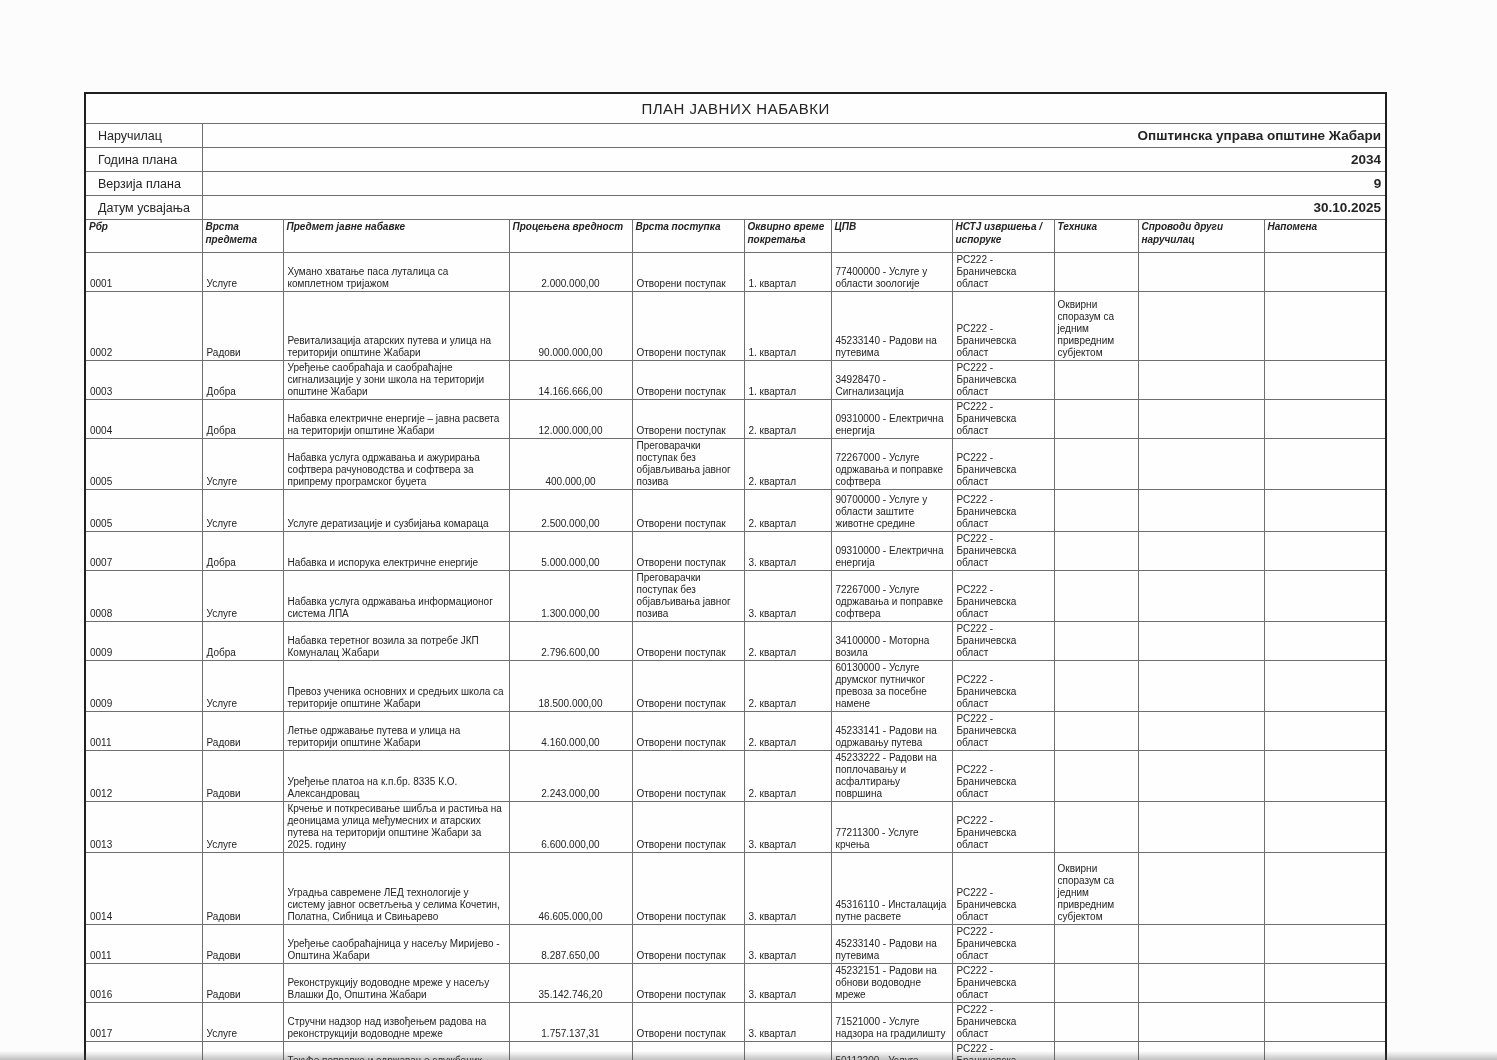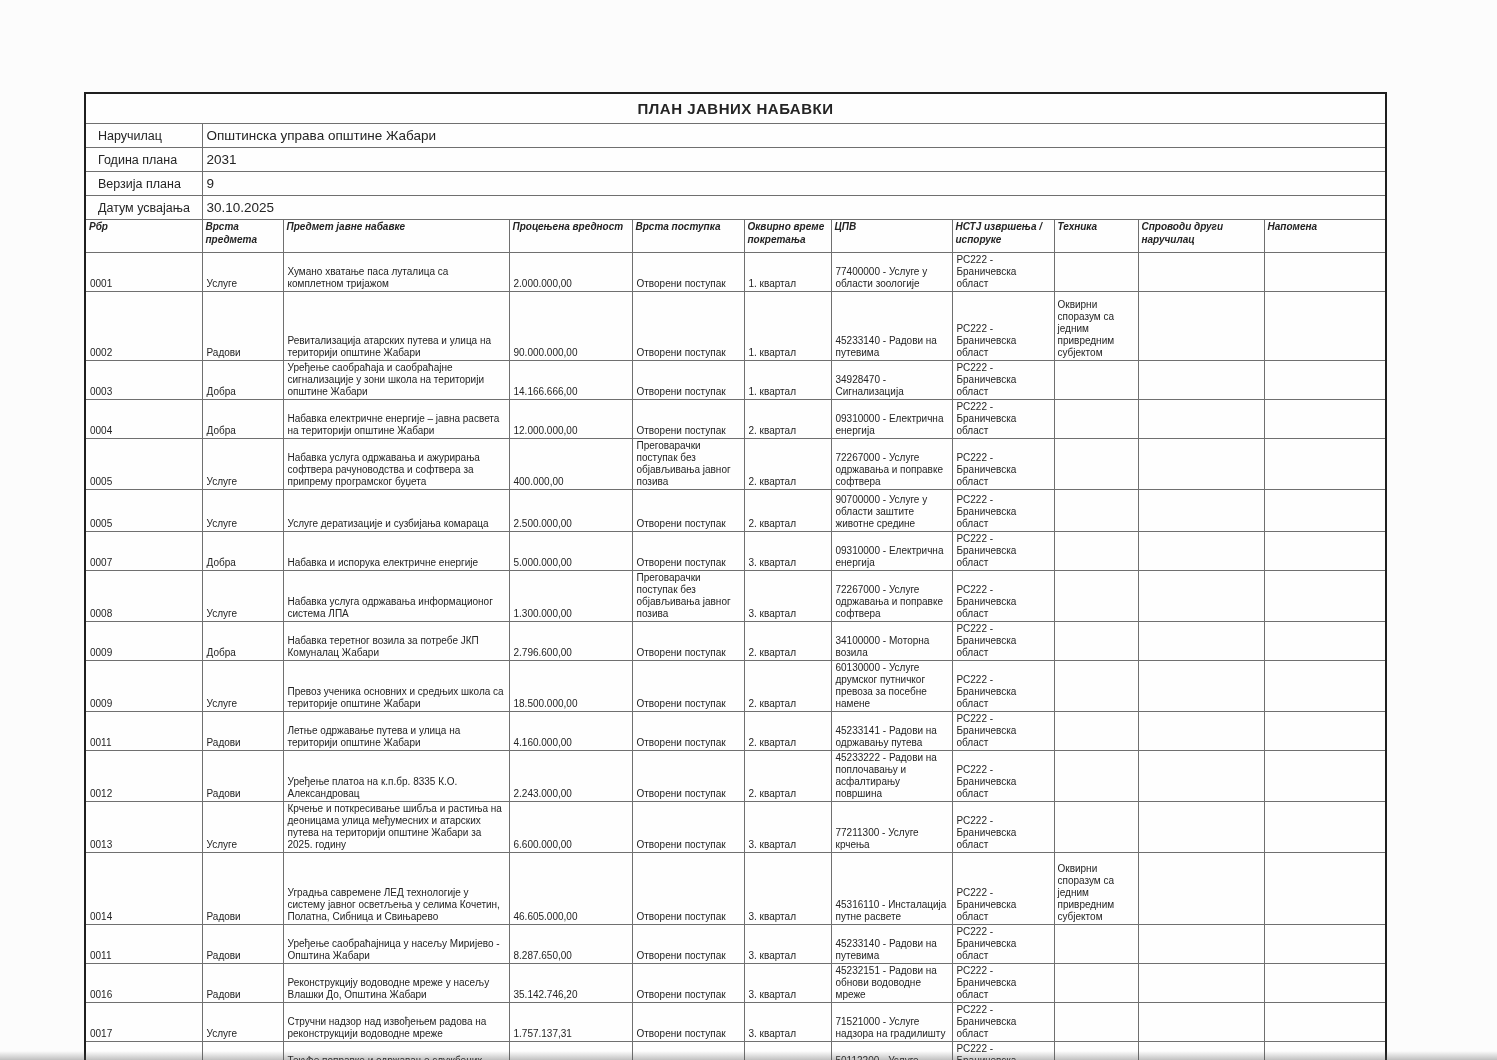--- a/index.html
+++ b/index.html
@@ -26,49 +26,49 @@
   }
   td {
     border: 1px solid #6f6f6f;
     vertical-align: bottom;
     padding: 1px 4px;
     overflow: hidden;
     word-wrap: break-word;
   }
   
   .title-cell {
-    font-weight: bold;
+    font-weight: normal;
     font-size: 15px;
     text-align: center;
     vertical-align: middle;
     height: 27px;
     letter-spacing: 0.5px;
   }
   
   .info-row td { height: 21px; vertical-align: middle; }
   .info-label { font-size: 12.5px; padding-left: 12px; }
-  .info-value { font-size: 13.5px; font-weight: normal; }
+  .info-value { font-size: 13.5px; font-weight: bold; text-align: right; }
   
   .header-row td {
     font-weight: bold;
     font-size: 10px;
     vertical-align: top;
     height: 30px;
     line-height: 1.25;
     padding: 1px 3px;
     font-style: italic;
   }
   
   .data-row td {
     font-size: 10px;
     line-height: 1.2;
   }
   .data-row { height: 28px; }
   .c-id { font-size: 9.5px; margin-top: 38px; }
-  .c-value { text-align: left; }
+  .c-value { text-align: center; }
   .c-technique { font-size: 9.7px; padding: 1px 3px; }
   
   tbody tr:nth-child(8)  { height: 69px; }  
   tbody tr:nth-child(9)  { height: 29px; }  
   tbody tr:nth-child(11) { height: 43px; }  
   tbody tr:nth-child(12) { height: 42px; }  
   tbody tr:nth-child(14) { height: 41px; }  
   tbody tr:nth-child(16) { height: 48px; }  
   tbody tr:nth-child(18) { height: 42px; }  
   tbody tr:nth-child(19) { height: 44px; }  
@@ -106,21 +106,21 @@
         <td class="title-cell" colspan="11">ПЛАН ЈАВНИХ НАБАВКИ</td>
       </tr>
 
   <tr class="info-row">
     <td class="info-label">Наручилац</td>
     <td class="info-value" colspan="10">Општинска управа општине Жабари</td>
   </tr>
 
   <tr class="info-row">
     <td class="info-label">Година плана</td>
-    <td class="info-value" colspan="10">2031</td>
+    <td class="info-value" colspan="10">2034</td>
   </tr>
 
   <tr class="info-row">
     <td class="info-label">Верзија плана</td>
     <td class="info-value" colspan="10">9</td>
   </tr>
 
   <tr class="info-row">
     <td class="info-label">Датум усвајања</td>
     <td class="info-value" colspan="10">30.10.2025</td>

